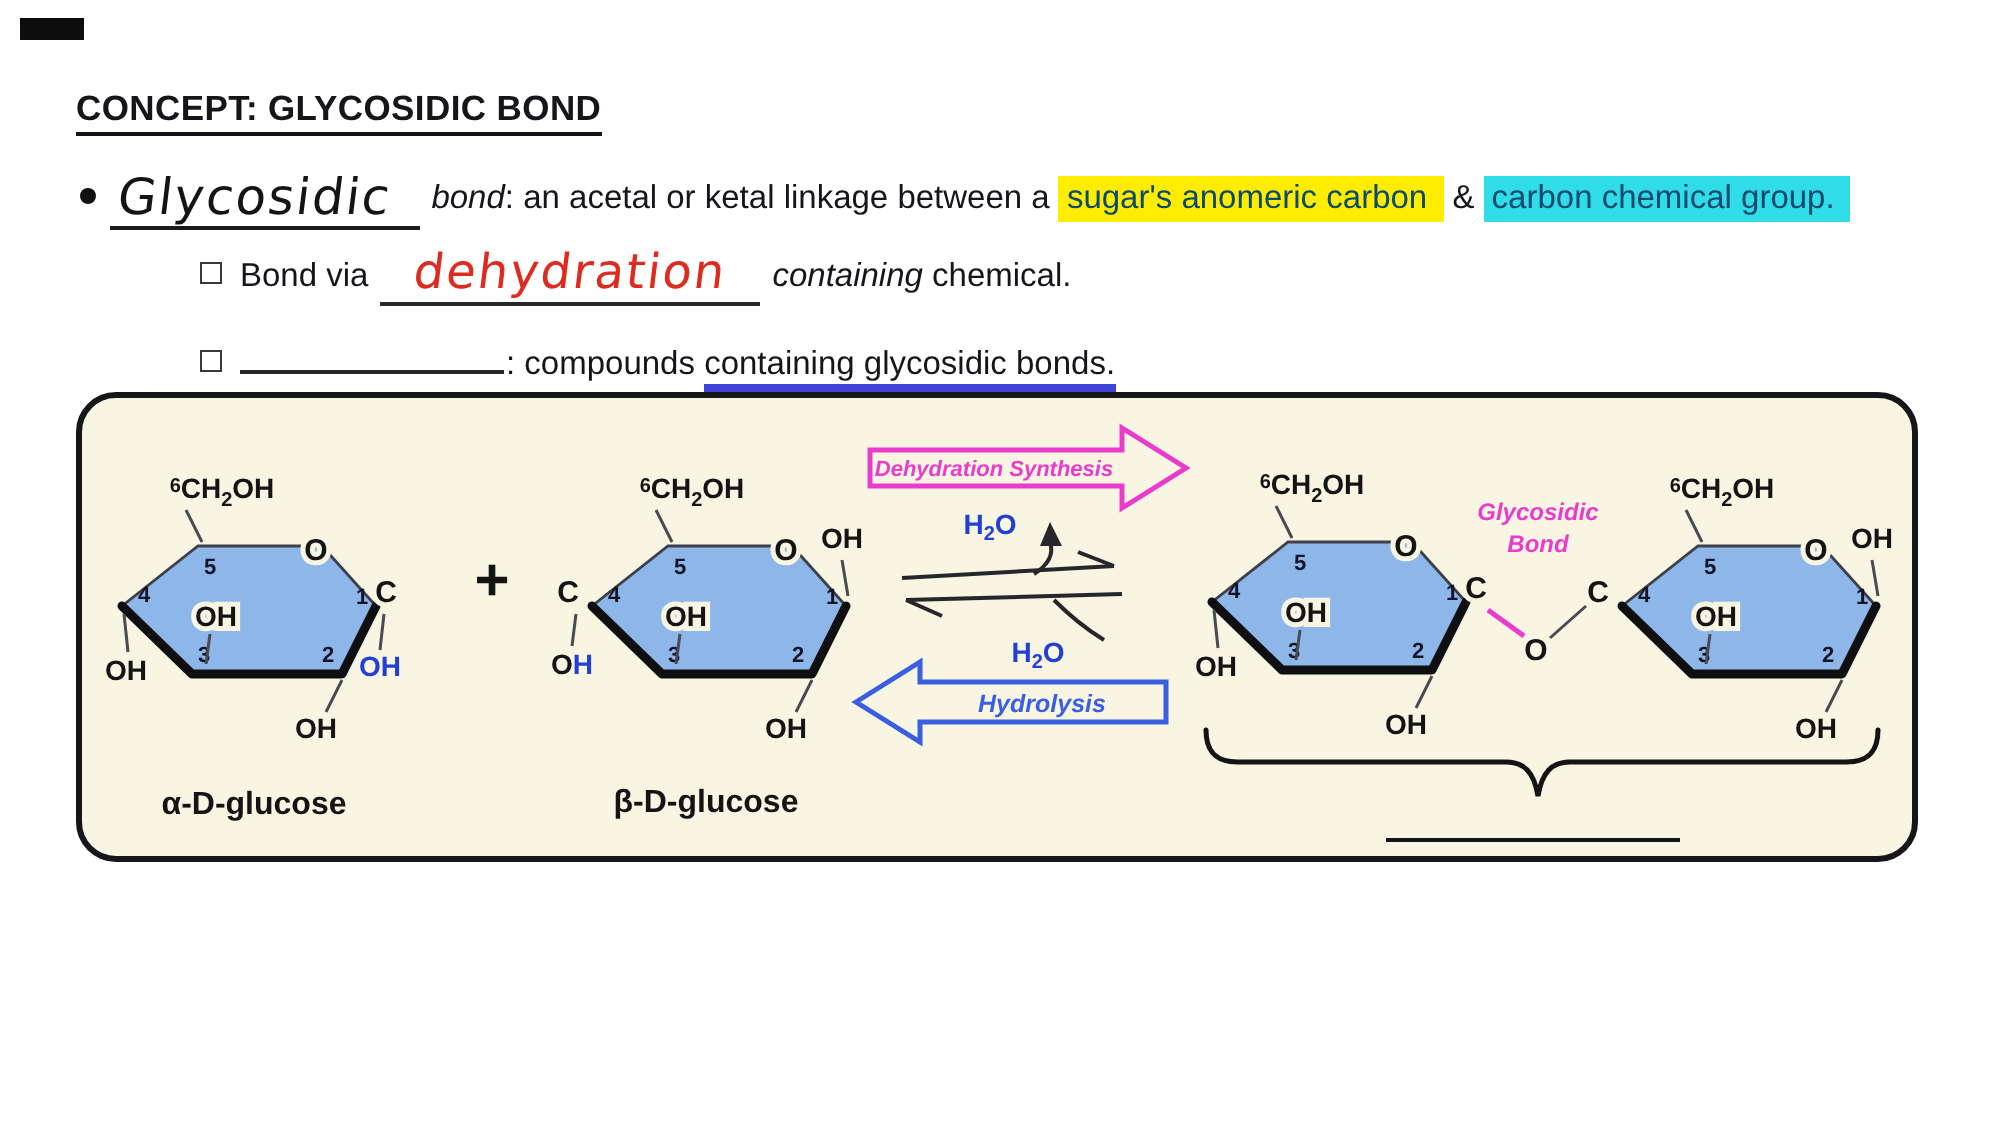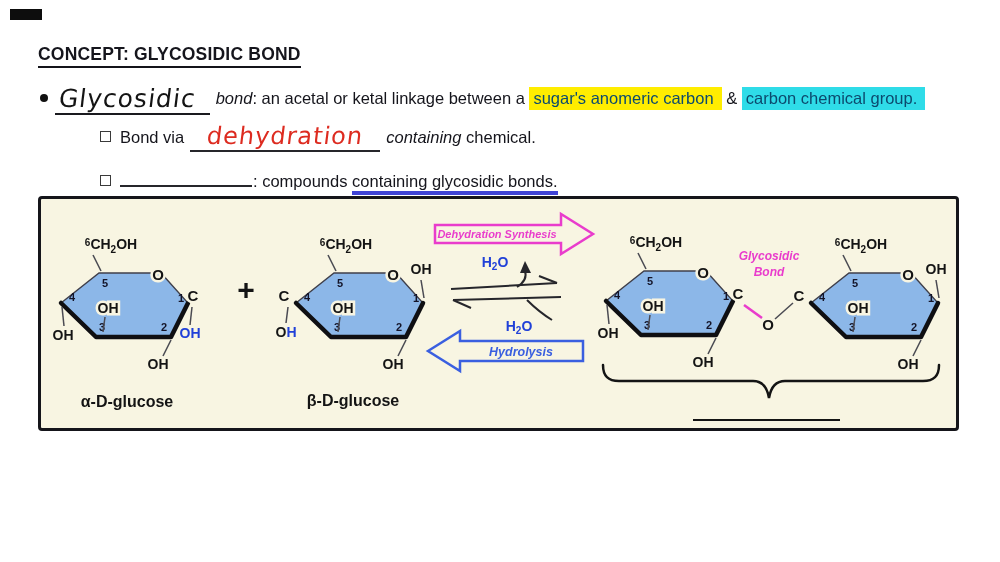--- a/index.html
+++ b/index.html
@@ -24,21 +24,21 @@
   .hl-cyan{background:#2fdce8;}
   .l3{left:100px;top:124px;line-height:26px;}
   .l4{left:100px;top:157px;margin-top:14px;}
   .checkbox{display:inline-block;width:9px;height:9px;border:1.5px solid #3a3a3a;margin-right:9px;vertical-align:1px;background:transparent;}
   .fill-blank{display:inline-block;border-bottom:2px solid #26262b;text-align:center;}
   .fill-blank.dehyd{min-width:190px;margin:0 6px;}
   .fill-blank.empty{min-width:132px;height:14px;margin-right:1px;}
   .blue-underline{border-bottom:4px solid #3f43d6;padding-bottom:1px;}
   .diagram-box{
     position:absolute;left:38px;top:196px;width:915px;height:229px;
-    background:#f8f5e2;border:3px solid #15151a;border-radius:4px;
+    background:#f8f5e2;border:3px solid #15151a;border-radius:20px;
   }
   svg text{font-family:"Liberation Sans",sans-serif;}
   .num{font-size:11px;font-weight:bold;fill:#141428;}
   .atom{font-size:14px;font-weight:bold;fill:#141414;}
   .atom-lg{font-size:15px;font-weight:bold;fill:#141414;}
   .small-t{font-size:10px;}
   .blue-t{fill:#2040d8;}
   .mag-t{fill:#e93ccc;font-style:italic;font-weight:bold;}
   .name-t{font-size:16px;font-weight:bold;fill:#141414;}
   .halo{paint-order:stroke;stroke:#f8f5e2;stroke-width:5px;}

